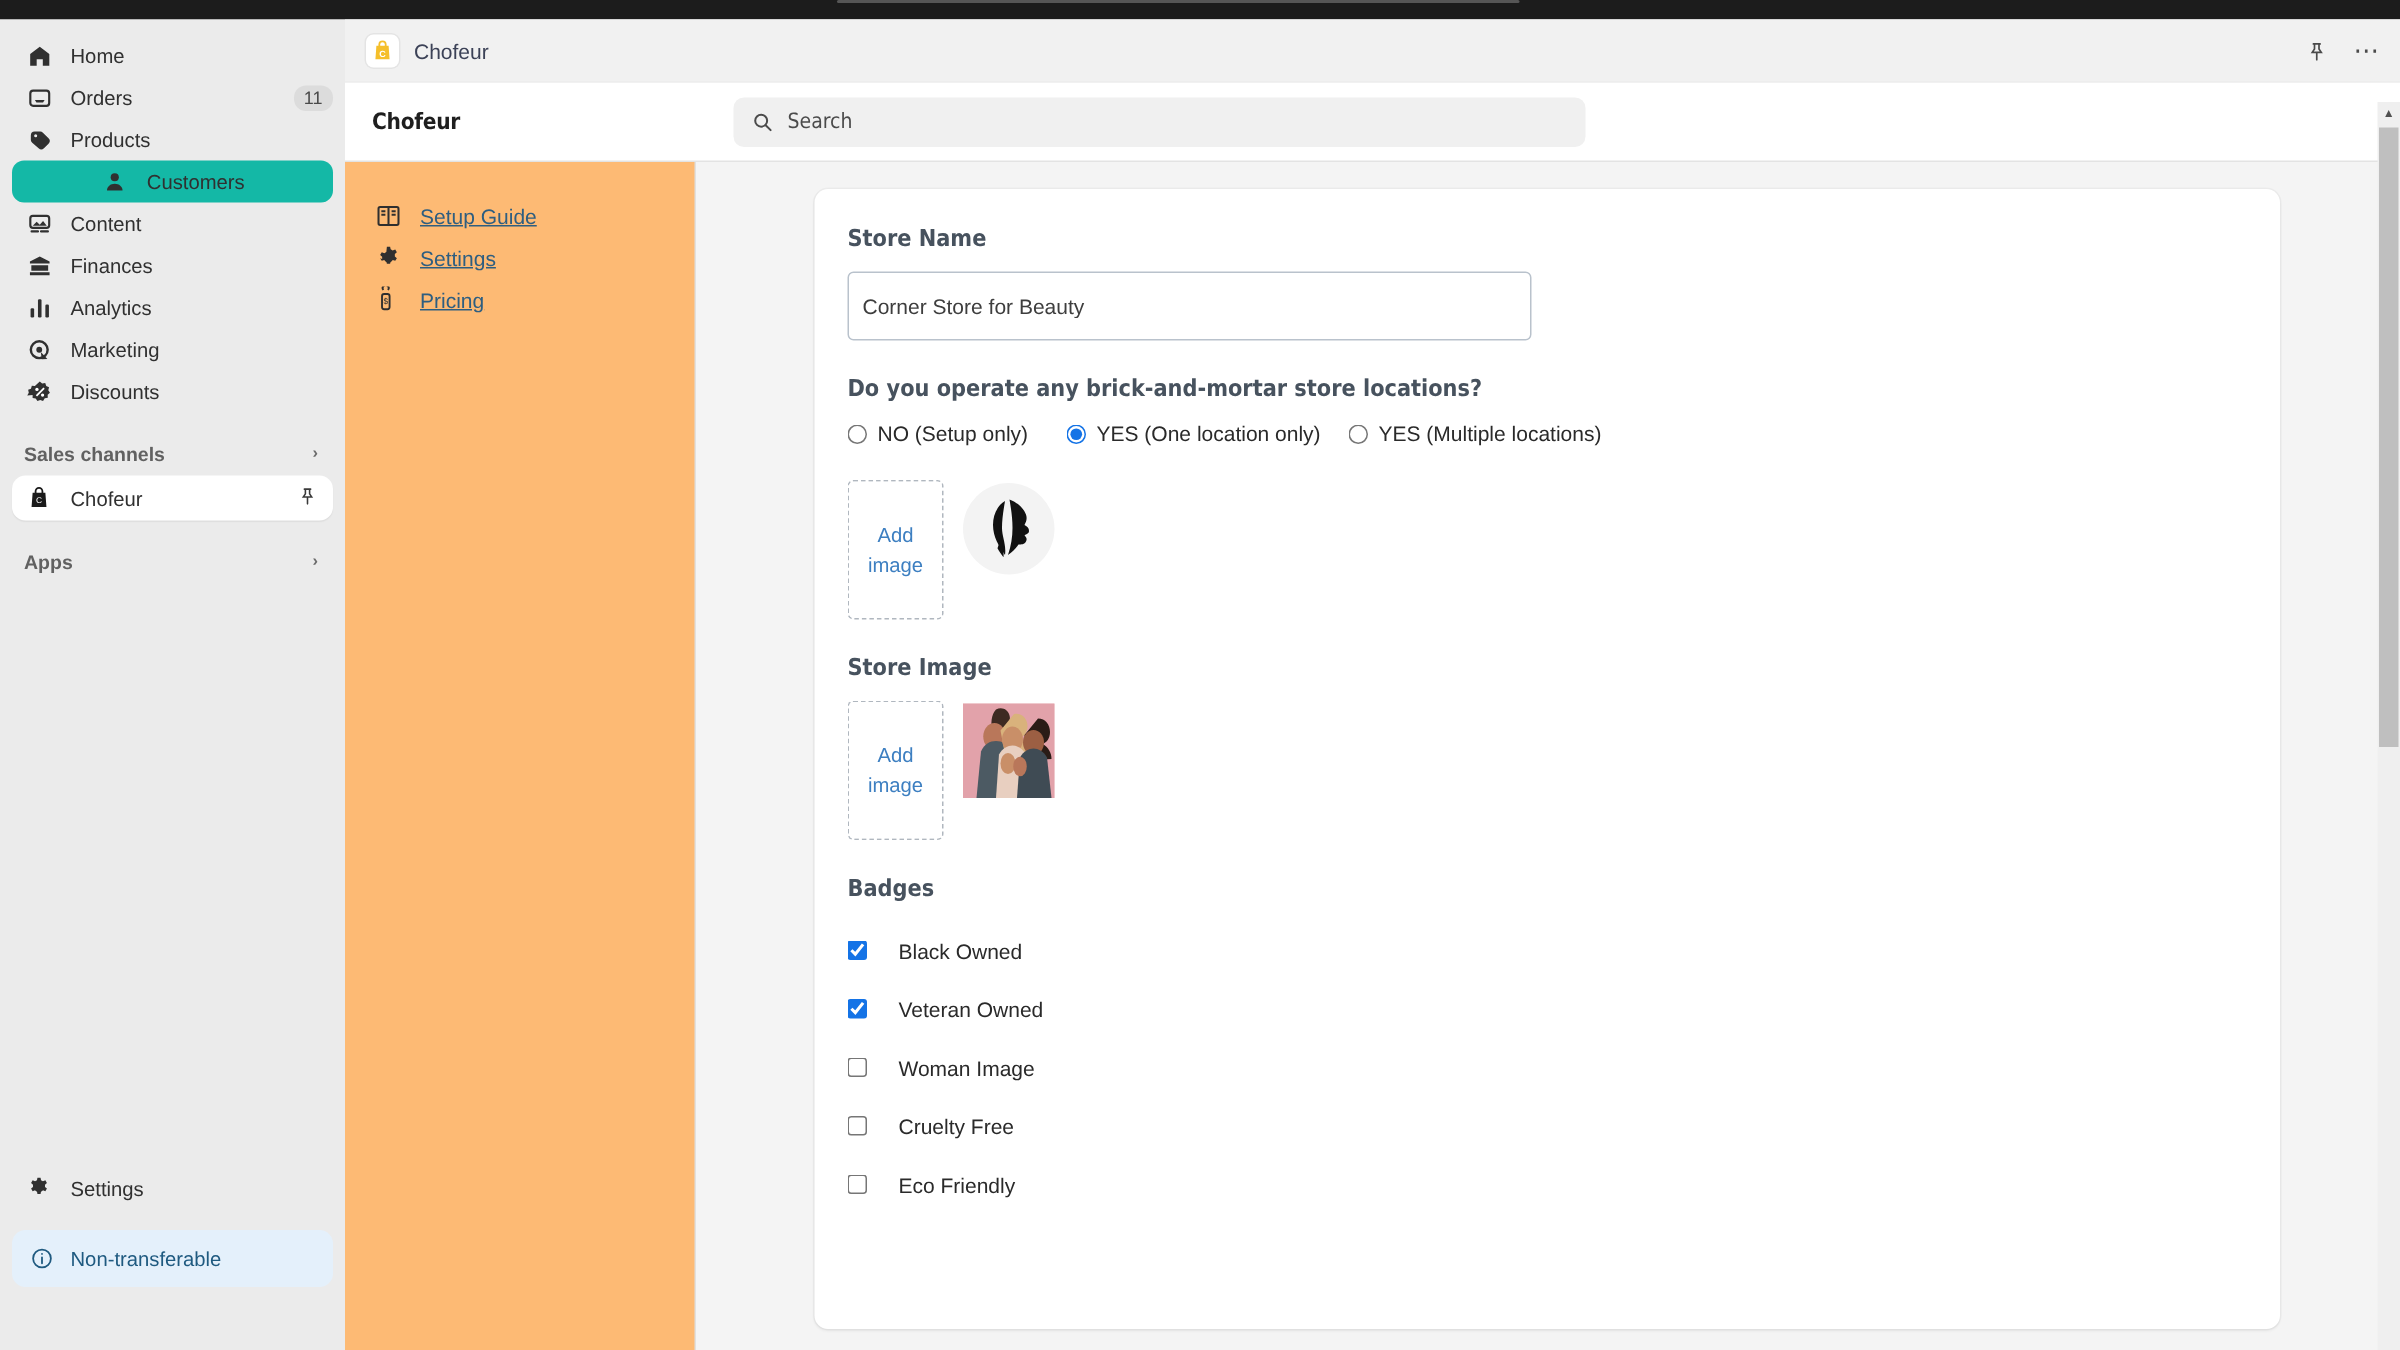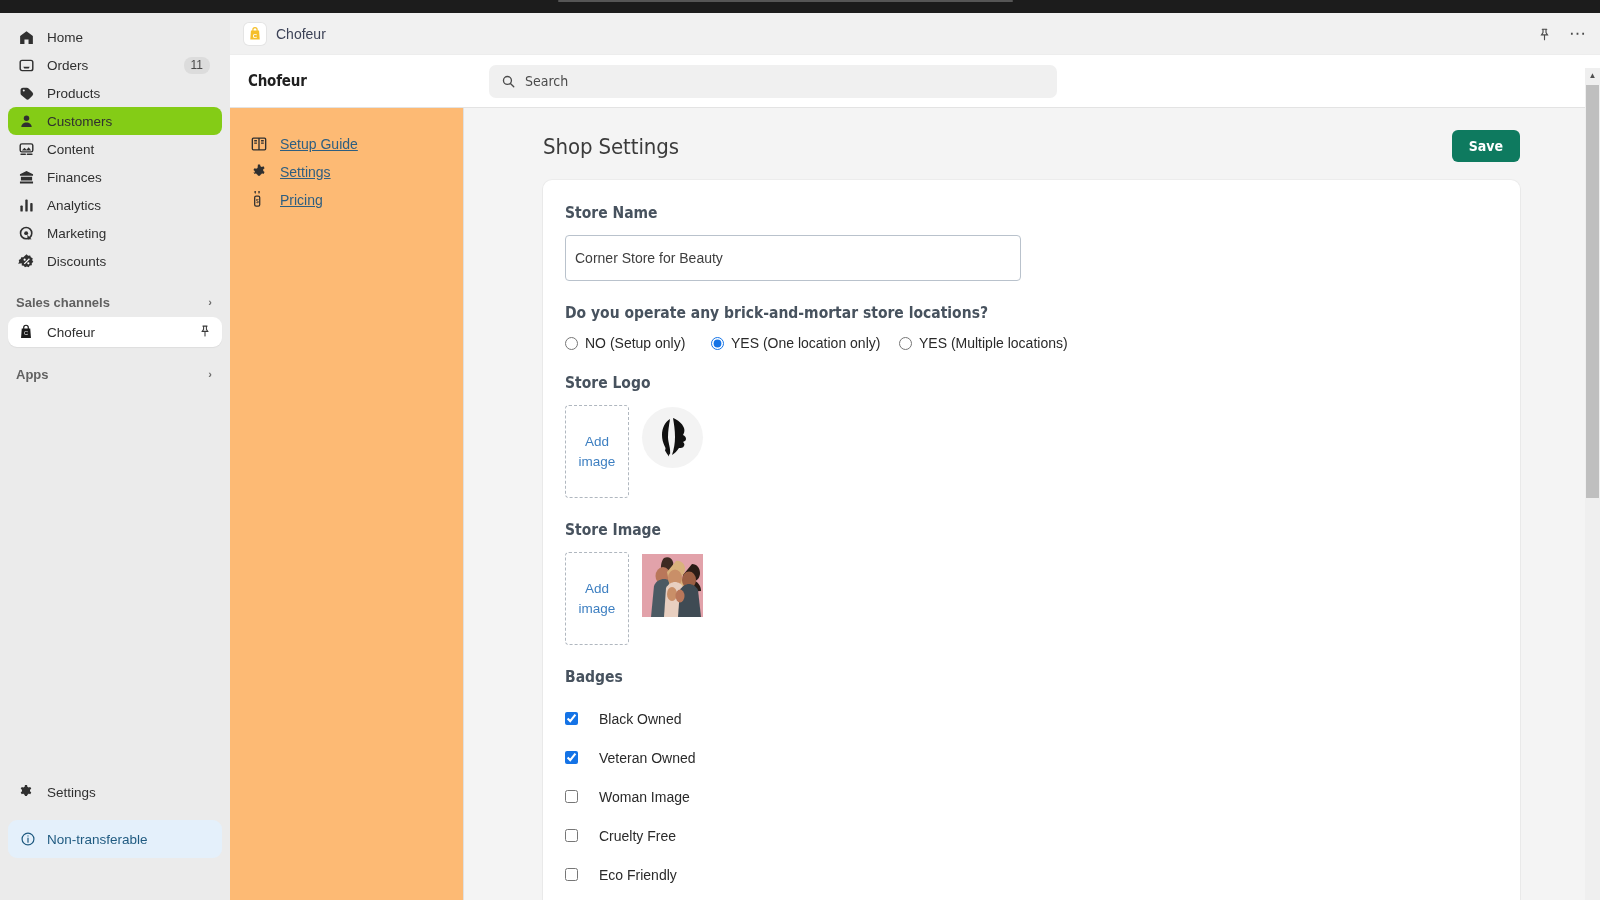--- a/index.html
+++ b/index.html
@@ -27,29 +27,29 @@
     padding-top: 10px;
   }
   .nav-list { padding: 0 8px; }
   .nav-item {
     display: flex; align-items: center;
     height: 28px; margin-bottom: 0px;
     padding: 0 8px; border-radius: 8px;
     color: #303030; font-size: 13.5px;
     position: relative;
   }
-  .nav-item.selected { background: #84cc16; }
+  .nav-item.selected { background: #14b8a6; justify-content: center; }
   .nav-item .ico {
     width: 20px; height: 20px; margin-right: 11px;
     display: flex; align-items: center; justify-content: center;
     flex: 0 0 20px;
   }
   .nav-item .lbl { white-space: nowrap; }
   .nav-badge {
-    position: absolute; right: 12px;
+    position: absolute; right: 0;
     background: #dcdcdc; color: #4a4a4a;
     font-size: 12px; line-height: 17px;
     border-radius: 8px; padding: 0 7px; min-width: 26px; text-align: left;
   }
 
   .nav-section {
     display: flex; align-items: center;
     height: 26px; margin: 14px 8px 2px 8px; padding: 0 8px;
     color: #616161; font-size: 13px; font-weight: bold;
     position: relative;
@@ -432,24 +432,20 @@
             <rect x="5.2" y="5.6" width="5.6" height="11.2" rx="1.6"></rect>
             <text x="8" y="13.1" font-size="6.2" fill="#2f2f2f" stroke="none" text-anchor="middle" font-family="Liberation Sans">$</text>
           </svg>
         </span>
         <span class="txt">Pricing</span>
       </div>
     </div>
 
     <div class="app-content">
 
-      <div class="content-head">
-        <div class="page-title">Shop Settings</div>
-        <button class="save-btn">Save</button>
-      </div>
 
       <div class="card">
 
         <div class="block">
           <div class="field-label">Store Name</div>
           <input class="text-input" type="text" value="Corner Store for Beauty" style="">
         </div>
 
         <div class="block">
           <div class="field-label">Do you operate any brick-and-mortar store locations?</div>
@@ -463,21 +459,20 @@
               <span>YES (One location only)</span>
             </label>
             <label class="radio-opt">
               <input type="radio" name="loc" style="">
               <span>YES (Multiple locations)</span>
             </label>
           </div>
         </div>
 
         <div class="block">
-          <div class="field-label">Store Logo</div>
           <div class="image-row">
             <div class="add-image">
               <span>Add</span>
               <span>image</span>
             </div>
             <div class="logo-thumb">
               <svg width="52" height="52" viewBox="0 0 52 52">
                 <path d="M23 7c-5 3-8 9-8 16 0 8 4 14 8 20 1-7-2-12-2-18 0-6 1-12 2-18z" fill="#111"></path>
                 <path d="M26 6c5 2 9 5 11 10 1 3 0 5-1 7 2 1 3 2 3 4 0 2-2 2-3 3 1 1 2 2 1 4-1 2-3 2-5 2-2 3-4 5-7 7 2-6 3-12 3-18 0-7-1-13-2-19z" fill="#111"></path>
                 <path d="M22.5 8.5c-1.5 6-2.5 12-2.5 18 0 6 2.5 11 2 18-1.5-2-3-4-4-6 2-5 2-11 1-16-1-5 1-10 3.5-14z" fill="#111"></path>

